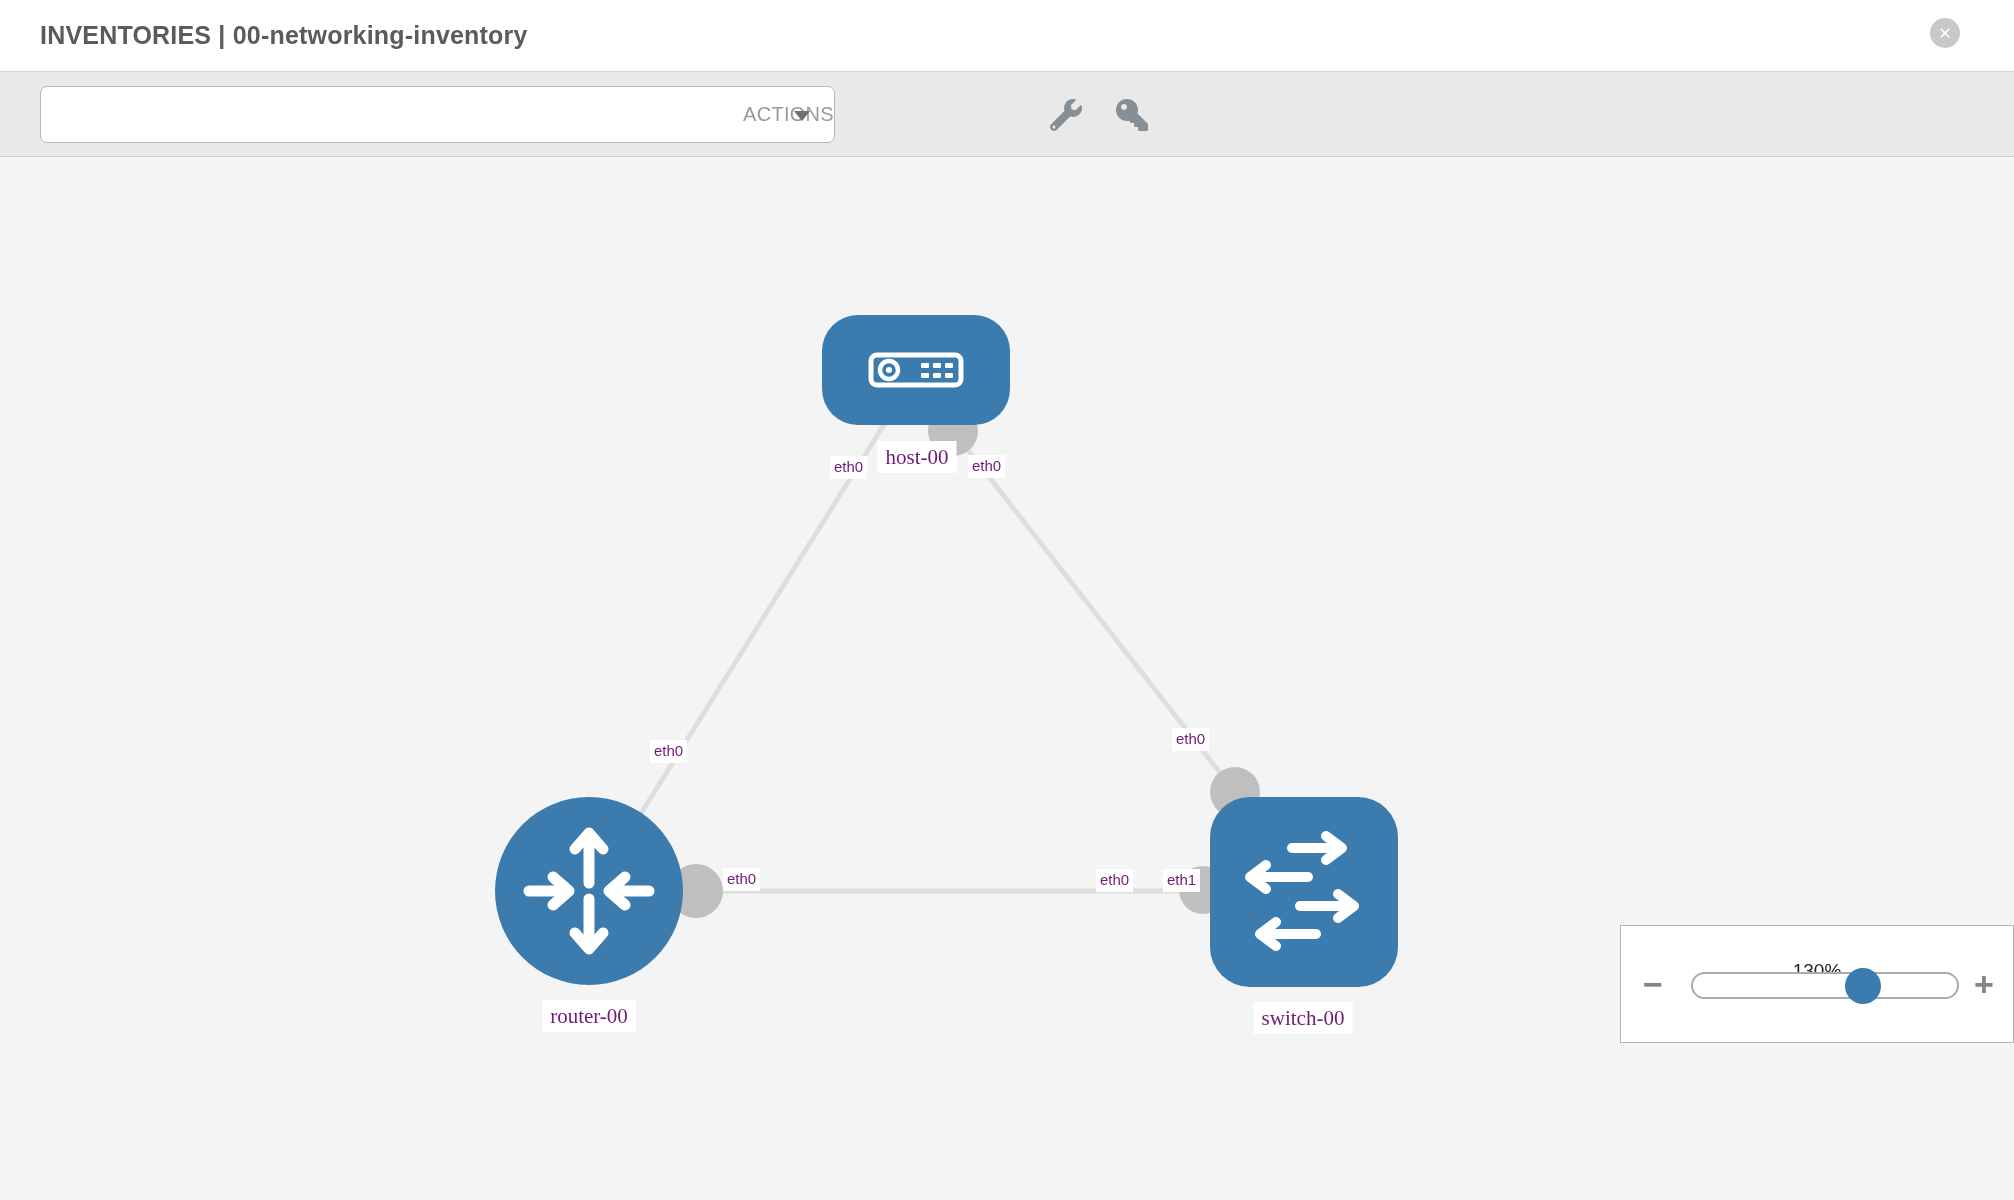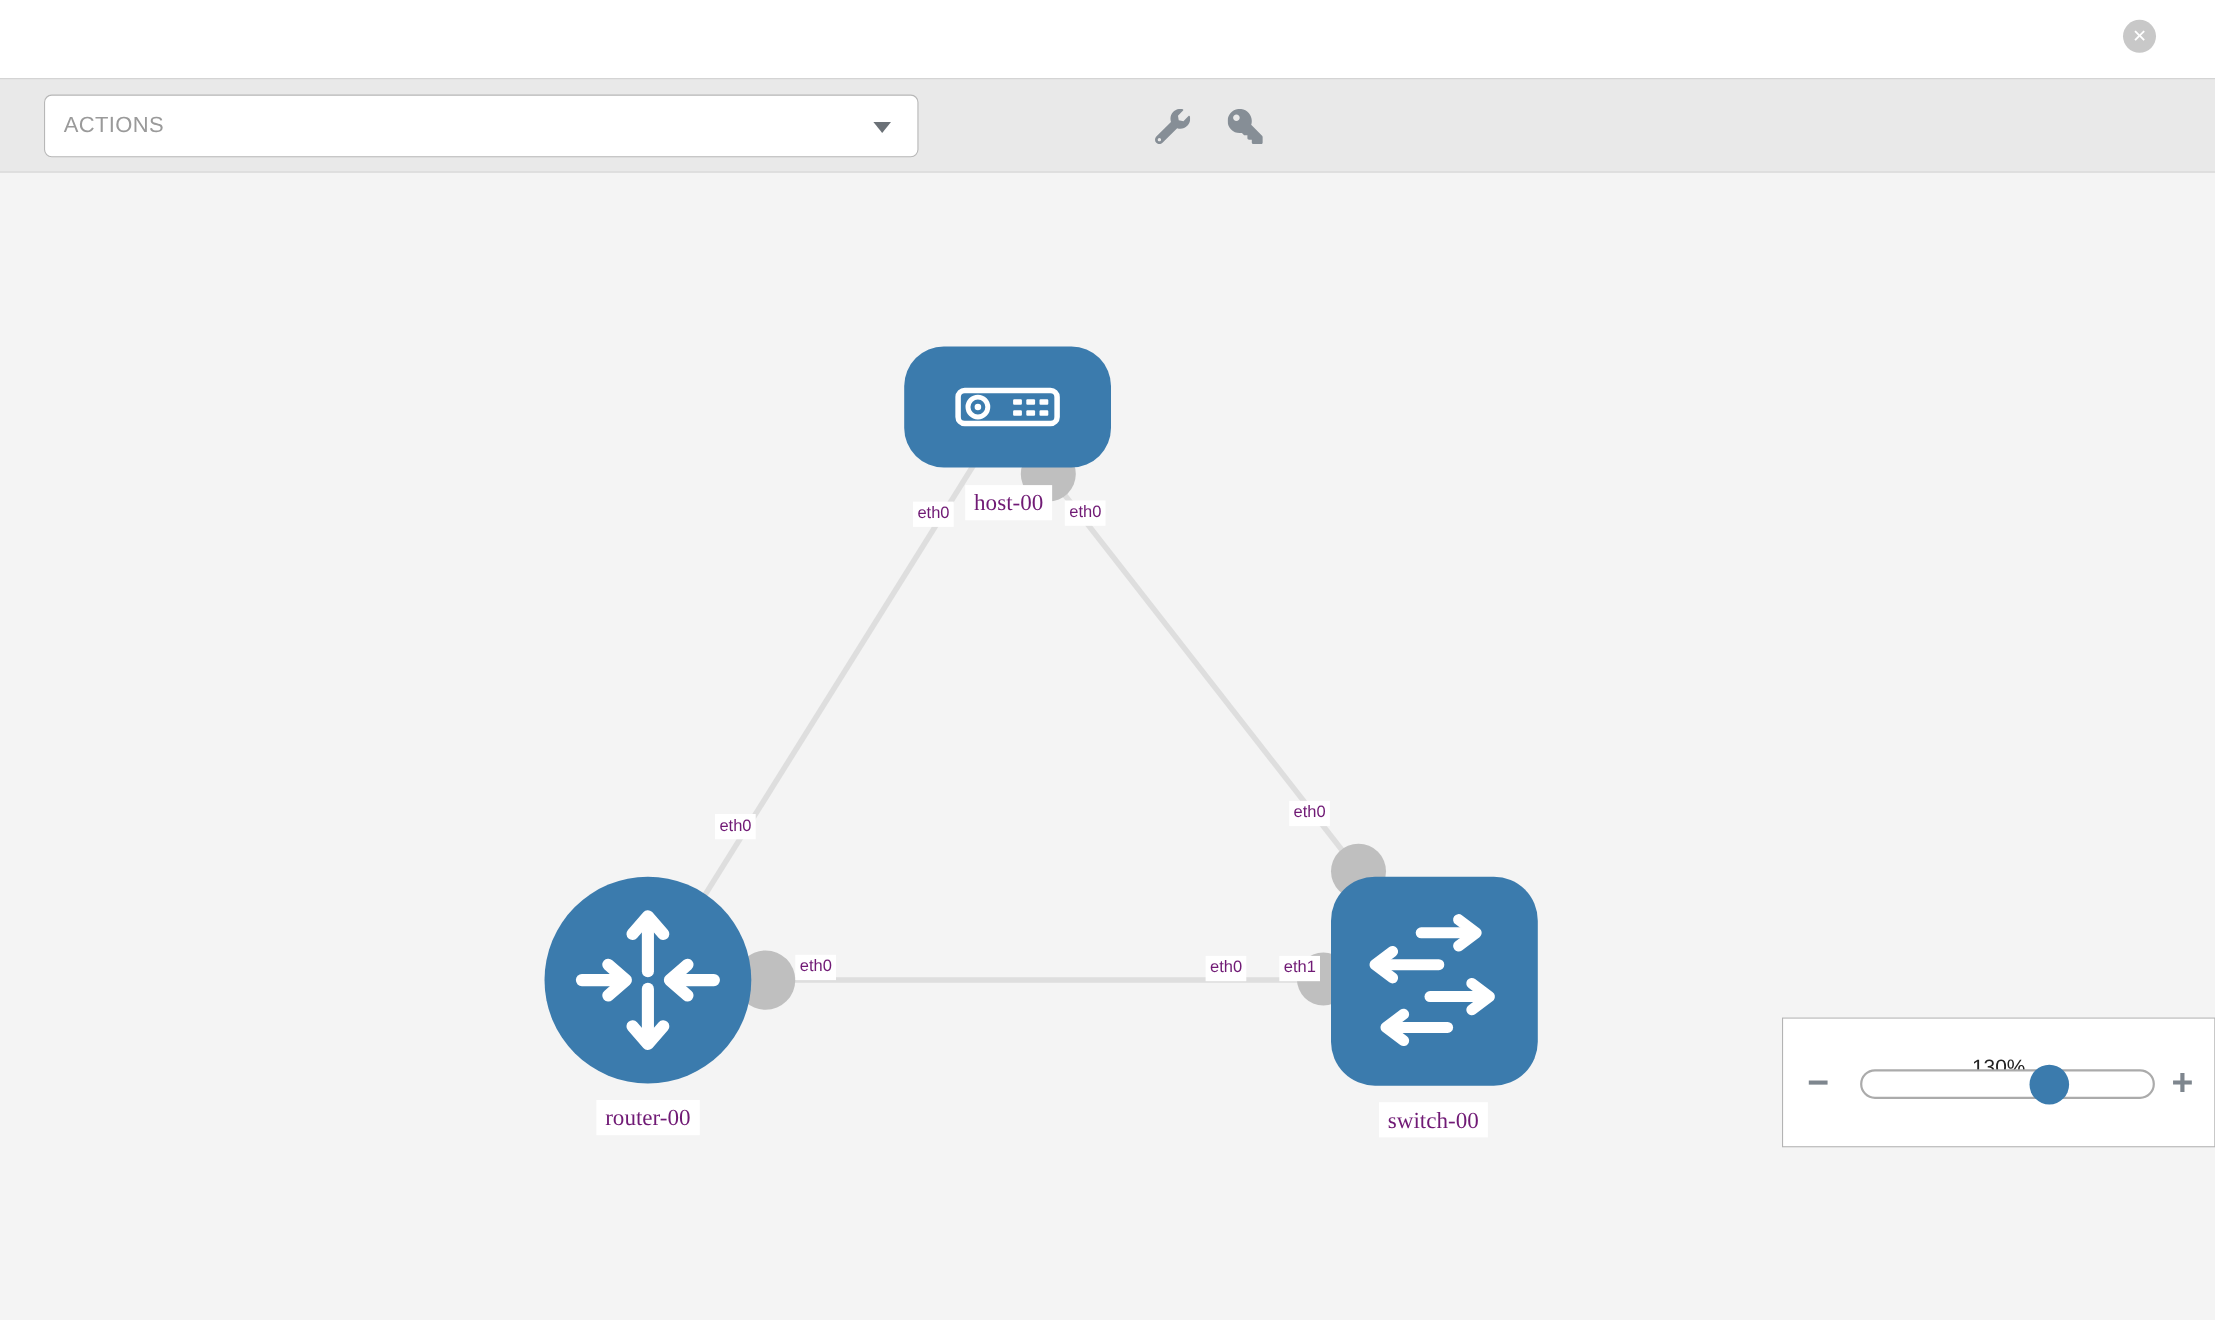--- a/index.html
+++ b/index.html
@@ -12,21 +12,21 @@
   .page-title { position:absolute; left:40px; top:0; height:71px; display:flex; align-items:center;
                 font-size:25px; font-weight:bold; color:#5b5b5b; letter-spacing:0.2px; }
   .close-btn { position:absolute; left:1930px; top:18px; width:30px; height:30px; border-radius:50%;
                background:#c8c8c8; color:#ffffff; display:flex; align-items:center; justify-content:center;
                font-size:16px; font-weight:bold; cursor:pointer; }
 
   
   .toolbar { position:absolute; left:0; top:71px; width:2014px; height:86px; background:#e9e9e9;
              border-top:1px solid #d2d2d2; border-bottom:1px solid #cccccc; }
   .select-box { position:absolute; top:14px; height:57px; background:#ffffff;
-                border:1px solid #b7b7b7; border-radius:7px; display:flex; align-items:center; }
+                border:1px solid #b7b7b7; border-radius:7px; display:flex; align-items:center;justify-content:flex-end; }
   .select-box .sel-label { padding-left:17px; font-size:20px; color:#9a9a9a; letter-spacing:0.3px; }
   .caret { position:absolute; right:24px; top:24px; width:0; height:0;
            border-left:8px solid transparent; border-right:8px solid transparent;
            border-top:10px solid #6b7177; }
   .actions-box { left:40px; width:795px; }
   .search-box  { left:1182px; width:799px; }
   .tool-icon { position:absolute; top:27px; width:32px; height:32px; cursor:pointer; }
   .tool-icon svg { width:32px; height:32px; fill:#868e96; }
   .wrench-pos { left:1050px; }
   .key-pos { left:1116px; }
@@ -55,20 +55,21 @@
                 background:#ffffff; border:2px solid #ababab; border-radius:14px; cursor:pointer; }
   .zoom-handle { position:absolute; left:224px; top:42px; width:36px; height:36px; border-radius:50%;
                  background:#3b7bad; cursor:grab; }
 </style>
 </head>
 <body>
 
 <div id="app">
 
   <div class="titlebar">
+    <div class="page-title">INVENTORIES | 00-networking-inventory</div>
     <div class="close-btn">
       <span>✕</span>
     </div>
   </div>
 
   <div class="toolbar">
     <div class="select-box actions-box">
       <span class="sel-label">ACTIONS</span>
       <span class="caret"></span>
     </div>

